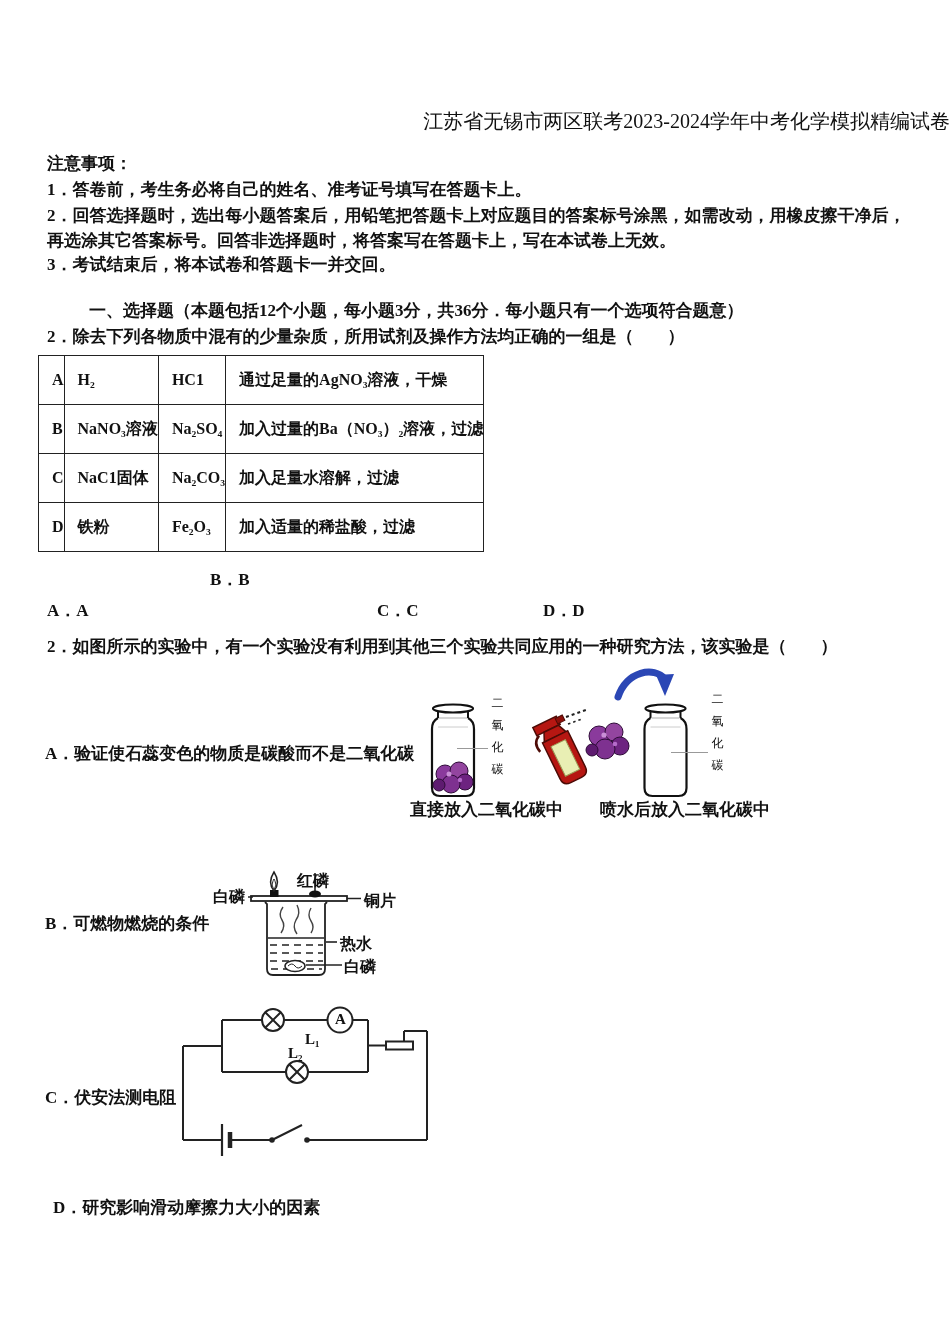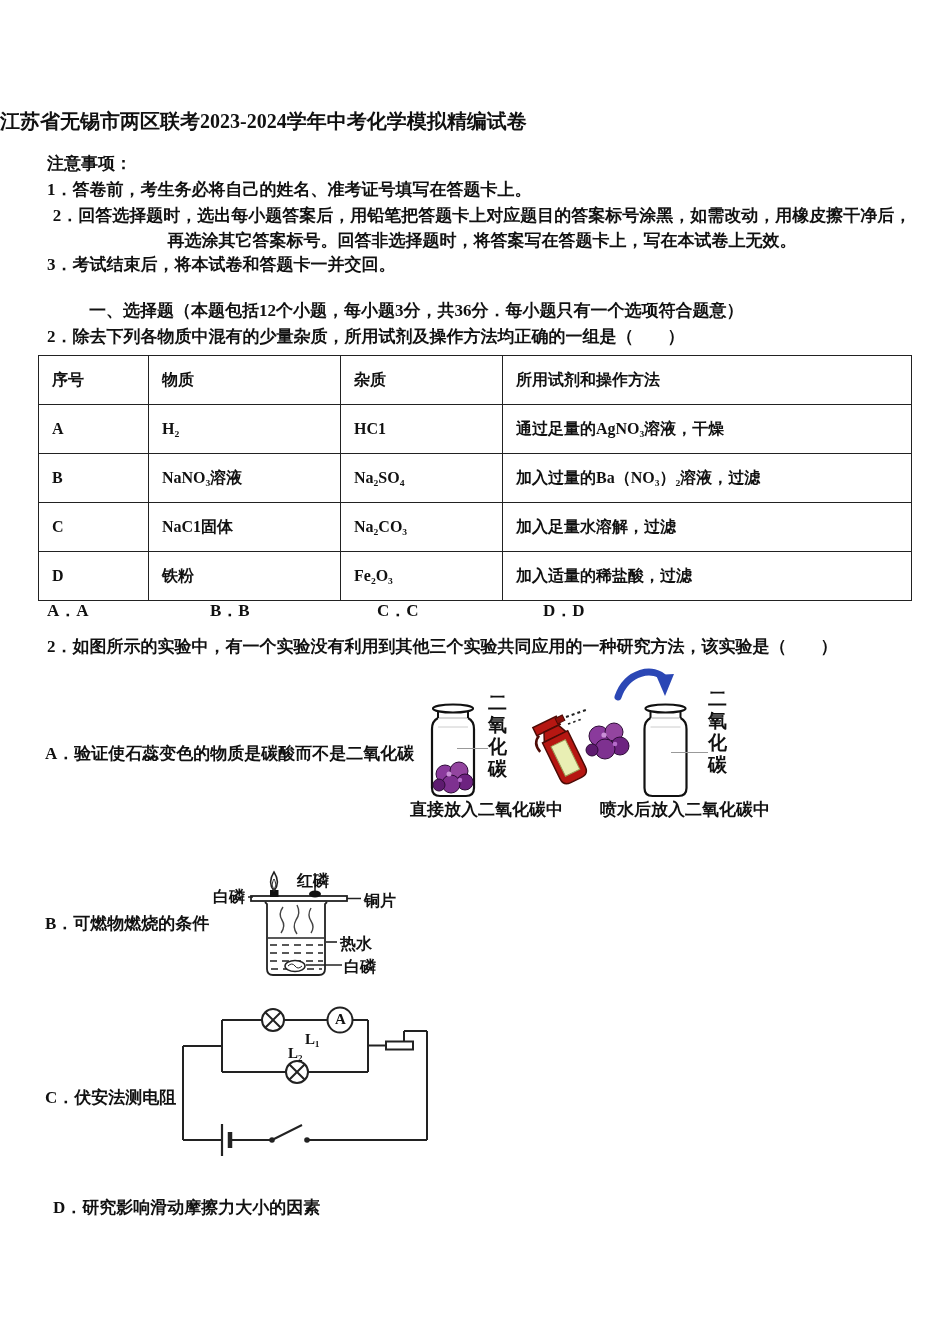--- a/index.html
+++ b/index.html
@@ -1,29 +1,29 @@
 <!DOCTYPE html>
 <html><head>
 <meta charset="utf-8">
 <style>
   html,body{margin:0;padding:0;background:#fff;}
   .page{position:relative;width:950px;height:1344px;background:#fff;overflow:hidden;
         font-family:"Liberation Serif","DejaVu Serif",serif;color:#111;}
   .t{position:absolute;font-weight:700;font-size:17px;white-space:nowrap;}
-  .title{position:absolute;left:0;top:108px;width:950px;text-align:left;
-         font-size:20px;font-weight:700;white-space:nowrap;}
-  .wrapblock{white-space:normal;width:870px;line-height:25px;text-align:center;}
+  .title{position:absolute;left:0;top:108px;width:950px;text-align:right;
+         font-size:20px;font-weight:400;white-space:nowrap;}
+  .wrapblock{white-space:normal;width:870px;line-height:25px;}
   .extable{position:absolute;left:38px;top:355px;border-collapse:collapse;}
   .extable td,.extable th{border:1.6px solid #222;height:48px;vertical-align:middle;
          text-align:left;padding:0 0 0 13px;font-size:16px;font-weight:700;}
   .c0{width:96px;} .c1{width:178px;} .c2{width:148px;} .c3{width:395px;}
   .fig{position:absolute;}
   .fig svg{position:absolute;overflow:visible;}
   .flabel{position:absolute;font-weight:700;font-size:16px;white-space:nowrap;}
-  .vlabel{position:absolute;width:19px;font-weight:700;font-size:19px;line-height:22px;
+  .vlabel{position:absolute;width:19px;font-weight:400;font-size:12px;line-height:22px;
           text-align:center;word-break:break-all;}
   .pline{position:absolute;height:1.4px;background:#999;}
   .circlbl{position:absolute;font-weight:700;font-size:15px;white-space:nowrap;}
 </style>
 </head>
 <body>
 
 <div class="page">
 
   <div class="title">江苏省无锡市两区联考2023-2024学年中考化学模拟精编试卷</div>
@@ -31,26 +31,20 @@
   <div class="t" style="left:47px;top:152px;">注意事项：</div>
   <div class="t" style="left:47px;top:178px;">1．答卷前，考生务必将自己的姓名、准考证号填写在答题卡上。</div>
   <div class="t wrapblock" style="left:47px;top:203px;">2．回答选择题时，选出每小题答案后，用铅笔把答题卡上对应题目的答案标号涂黑，如需改动，用橡皮擦干净后，再选涂其它答案标号。回答非选择题时，将答案写在答题卡上，写在本试卷上无效。</div>
   <div class="t" style="left:47px;top:253px;">3．考试结束后，将本试卷和答题卡一并交回。</div>
 
   <div class="t" style="left:47px;top:299px;margin-left:42px;">一、选择题（本题包括12个小题，每小题3分，共36分．每小题只有一个选项符合题意）</div>
   <div class="t" style="left:47px;top:325px;">2．除去下列各物质中混有的少量杂质，所用试剂及操作方法均正确的一组是（　　）</div>
 
   <table class="extable">
     <tbody>
-        <tr>
-      <th class="c0">序号</th>
-      <th class="c1">物质</th>
-      <th class="c2">杂质</th>
-      <th class="c3">所用试剂和操作方法</th>
-    </tr>
     <tr>
       <td>A</td>
       <td>H₂</td>
       <td>HC1</td>
       <td>通过足量的AgNO₃溶液，干燥</td>
     </tr>
     <tr>
       <td>B</td>
       <td>NaNO₃溶液</td>
       <td>Na₂SO₄</td>
@@ -65,21 +59,21 @@
     <tr>
       <td>D</td>
       <td>铁粉</td>
       <td>Fe₂O₃</td>
       <td>加入适量的稀盐酸，过滤</td>
     </tr>
   </tbody>
     </table>
 
   <div class="t" style="left:47px;top:599px;">A．A</div>
-  <div class="t" style="left:210px;top:599px;">B．B</div>
+  <div class="t" style="left:210px;top:568px;">B．B</div>
   <div class="t" style="left:377px;top:599px;">C．C</div>
   <div class="t" style="left:543px;top:599px;">D．D</div>
 
   <div class="t" style="left:47px;top:635px;">2．如图所示的实验中，有一个实验没有利用到其他三个实验共同应用的一种研究方法，该实验是（　　）</div>
 
   <div class="fig" style="left:408px;top:662px;width:385px;height:160px;">
 
     <svg style="left:19px;top:41px;" width="52" height="95" viewBox="0 0 52 95">
       <ellipse cx="26" cy="5.5" rx="20" ry="4" fill="#fff" stroke="#111" stroke-width="2.2"></ellipse>
       <path d="M11,9 V15 M41,9 V15" stroke="#111" stroke-width="2" fill="none"></path>

